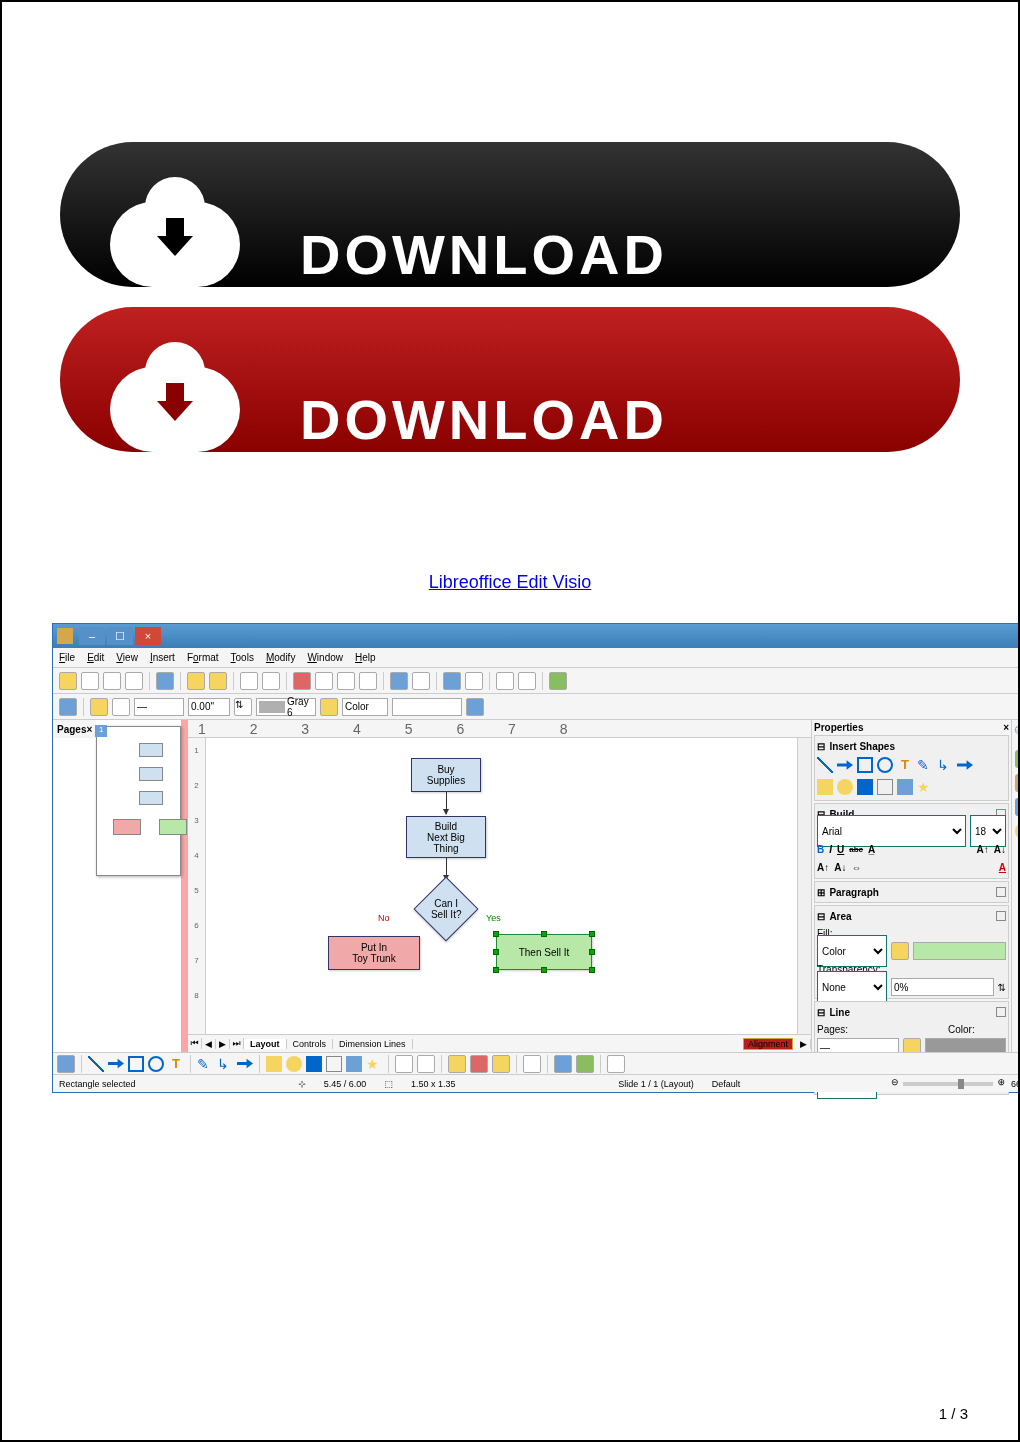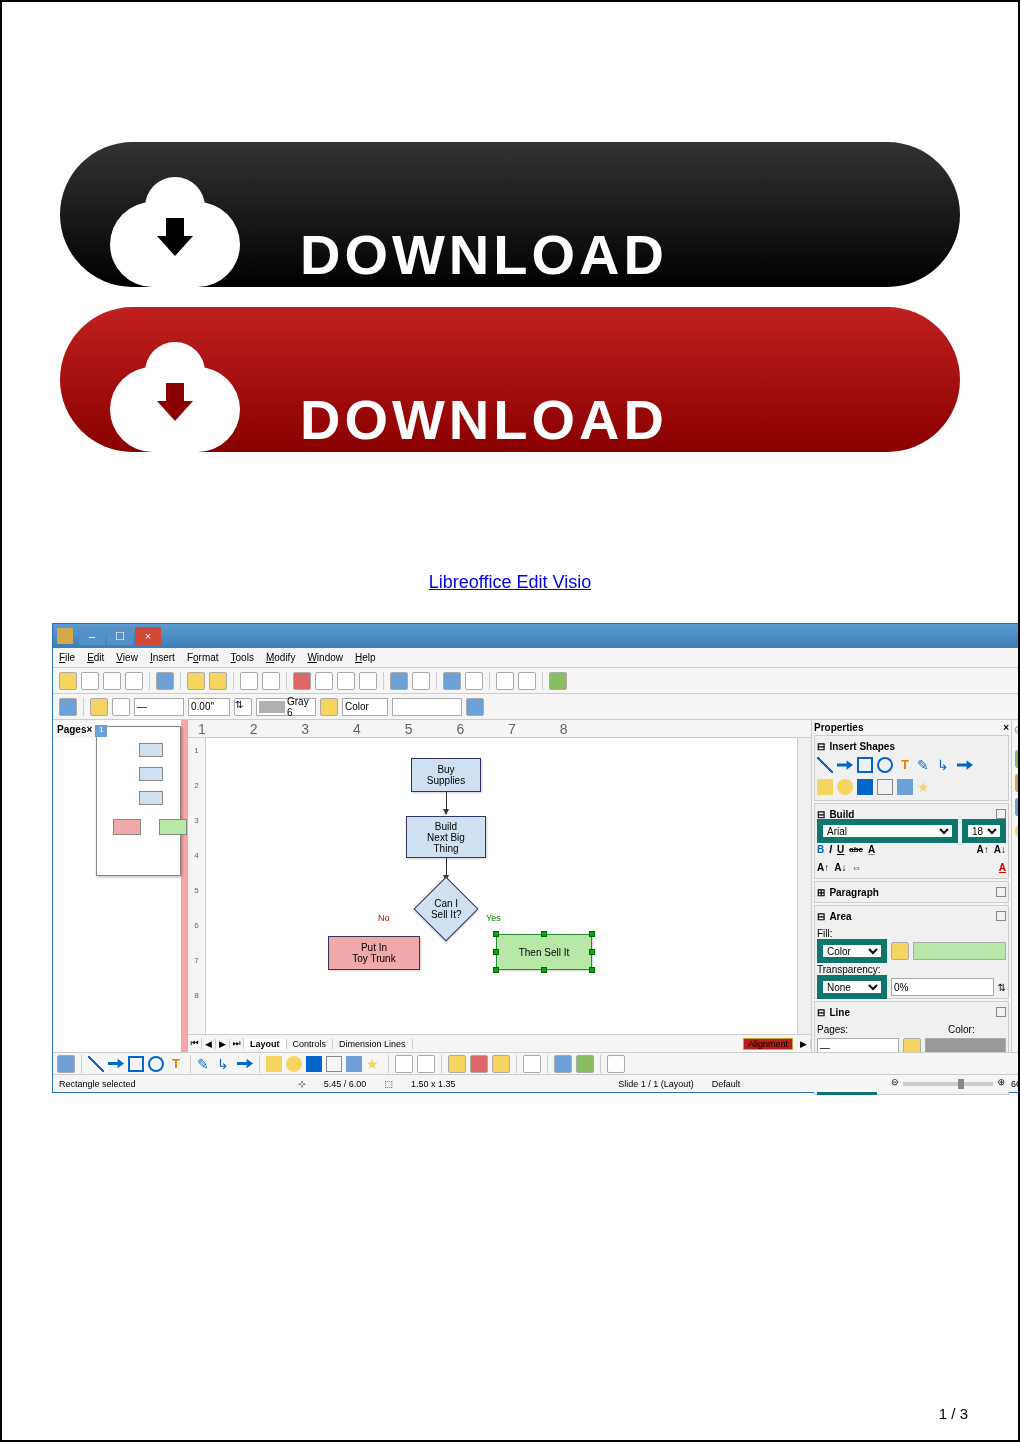--- a/index.html
+++ b/index.html
@@ -131,21 +131,21 @@
   .pi.t{ color:#d80; font-weight:bold; font-size:13px; text-align:center;}
   .pi.curve{ color:#06c; font-size:14px;}
   .pi.diam{ background:#f5d560;}
   .pi.smile{ background:#f5d560; border-radius:50%;}
   .pi.conn{ background:#06c;}
   .pi.box{ border:1px solid #888;}
   .pi.call{ background:#6ca0d6;}
   .pi.star{ color:#f5d560; font-size:14px;}
   .prow{ display:flex; align-items:center; gap:4px; height:18px;}
   .prow label{ width:58px;}
-  .psel{ flex:1; border:6px solid #0f766e; background:#fff; height:24px; font-size:10px;}
+  .psel{ flex:1; border:1px solid #0f766e; background:#fff; height:32px; font-size:10px;}
   .bolds{ display:flex; gap:5px;}
   .bolds span{ font-weight:bold;}
   .side-icons{ width:24px; border-left:1px solid #ccc; background:#f5f5f5; display:flex; flex-direction:column; align-items:center; gap:6px; padding-top:6px;}
   .side-icons .si{ width:18px; height:18px; border-radius:3px;}
   .scrollbar-v{ width:14px; background:#f0f0f0; border-left:1px solid #ccc;}
 
   .page-num { position: absolute; bottom: 18px; right: 50px; font-size: 15px; }
 </style>
 </head>
 <body>

